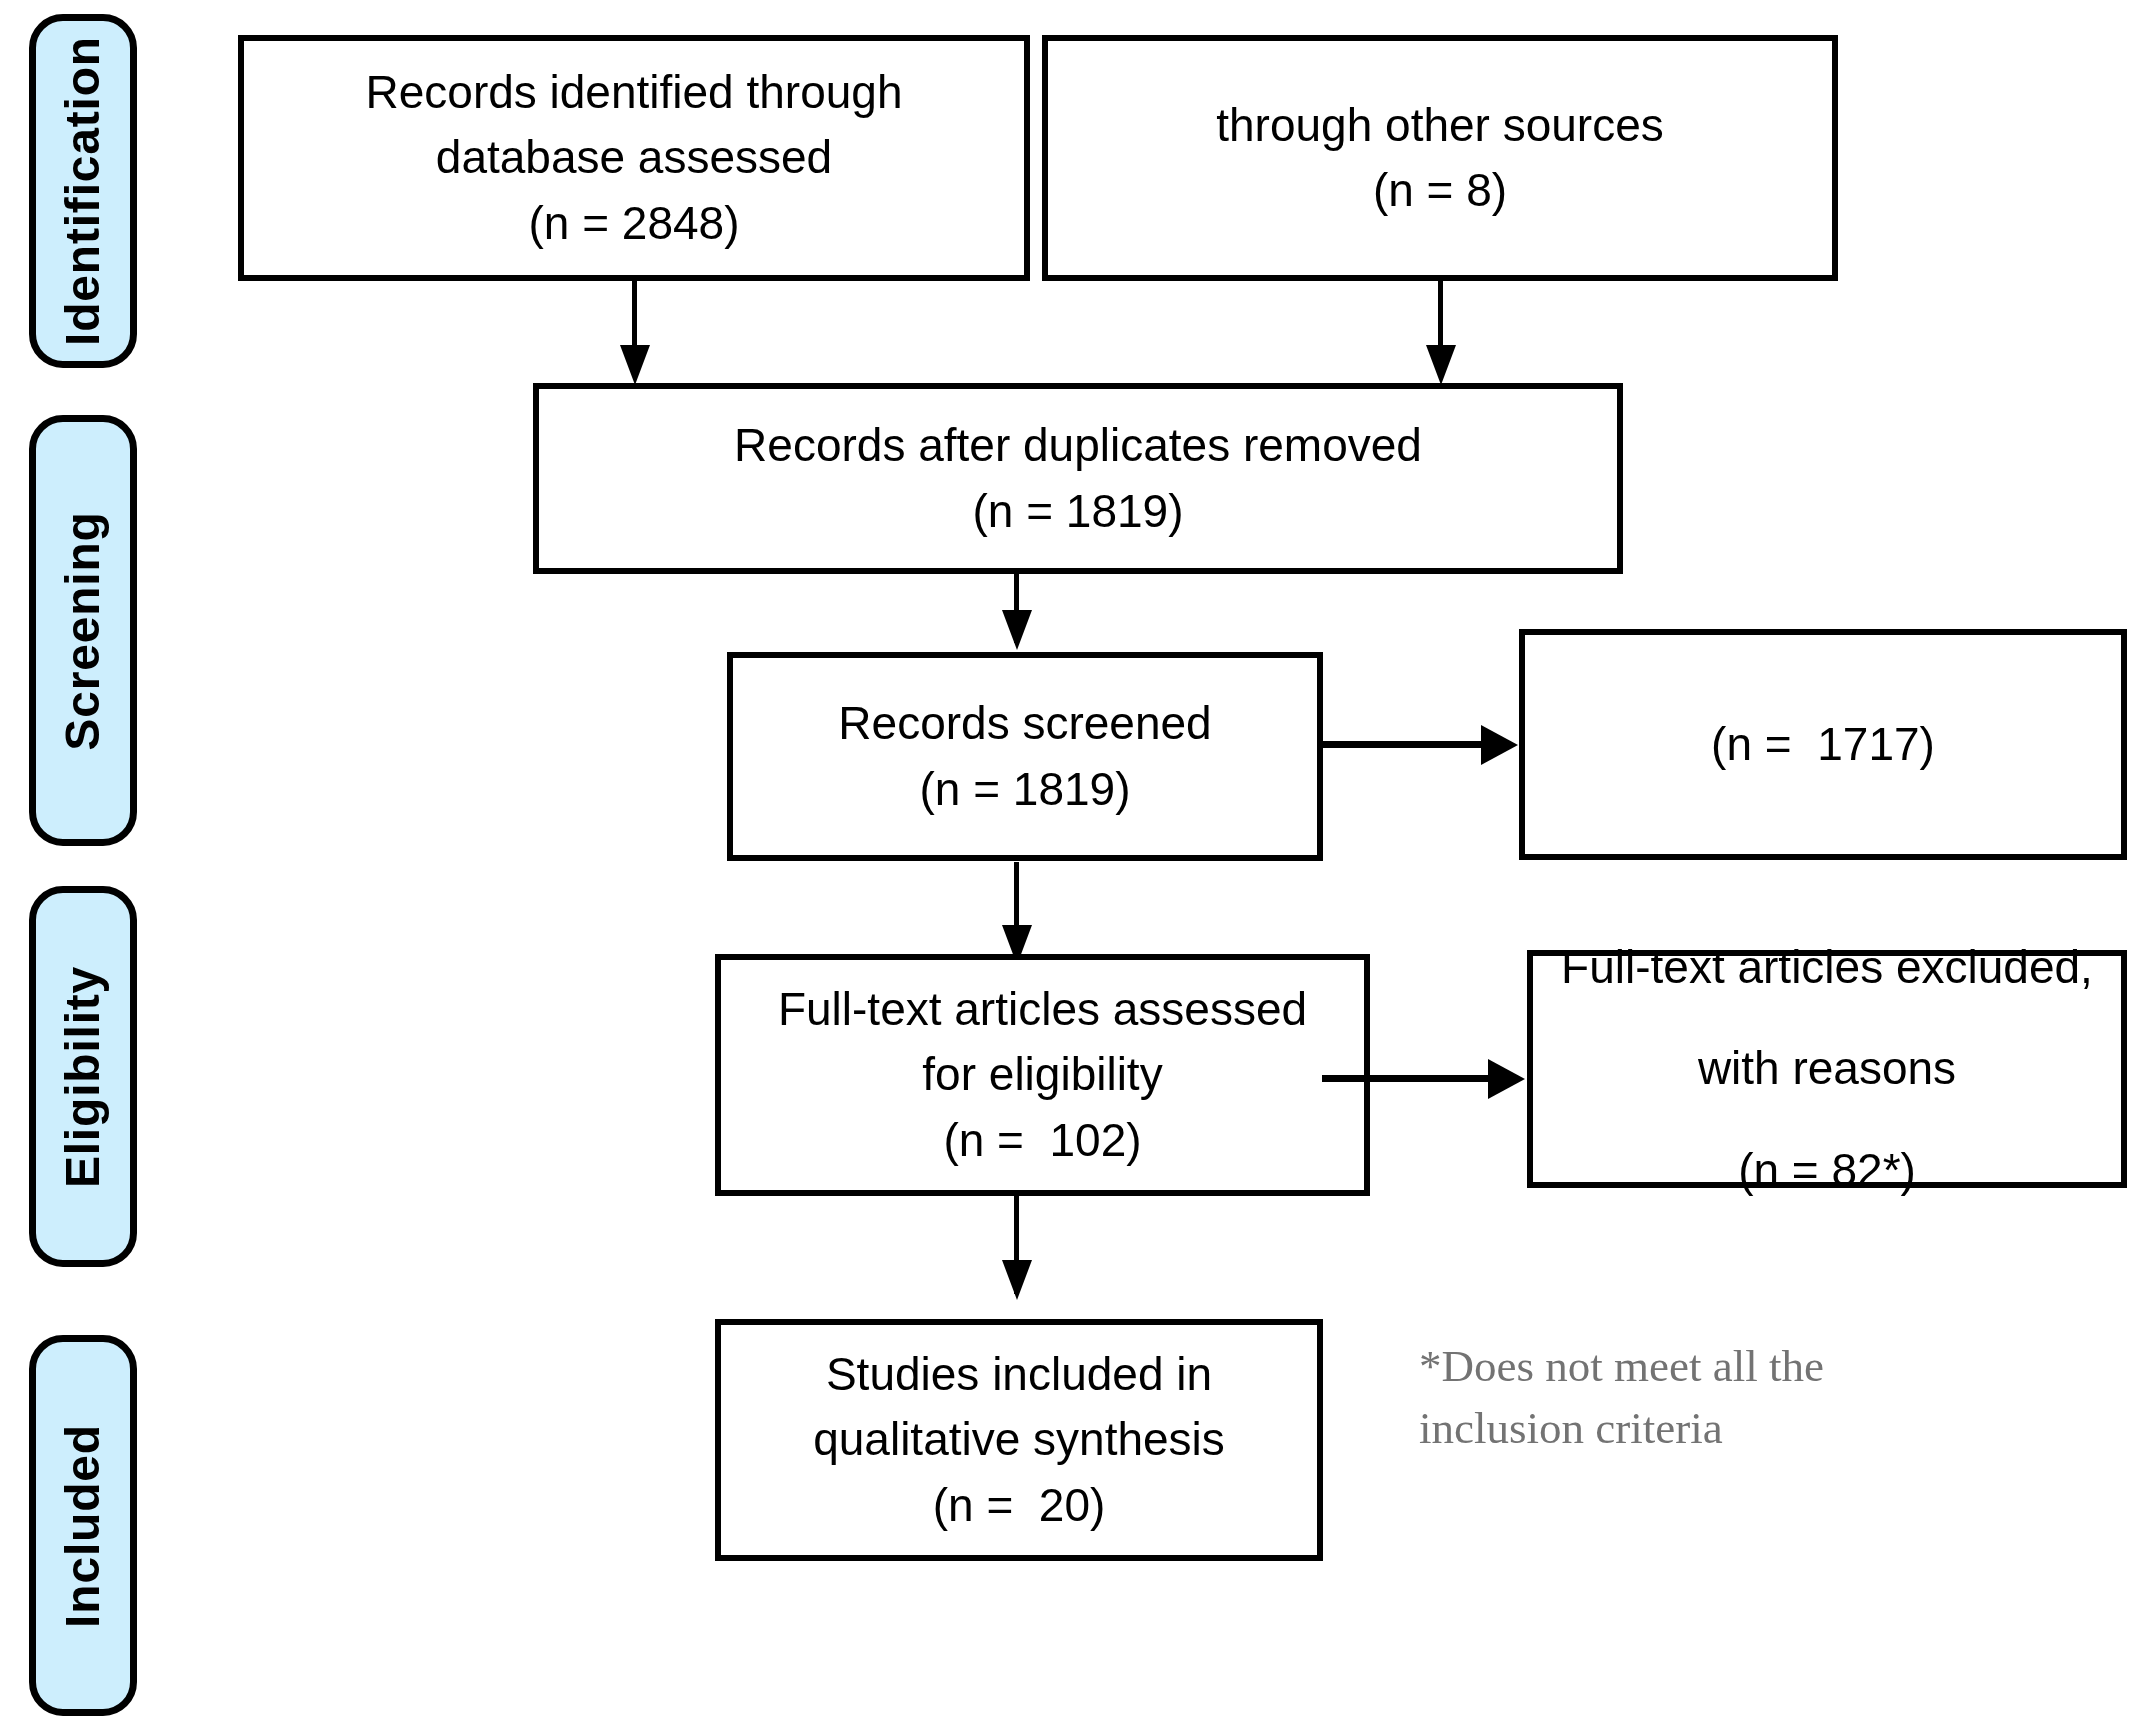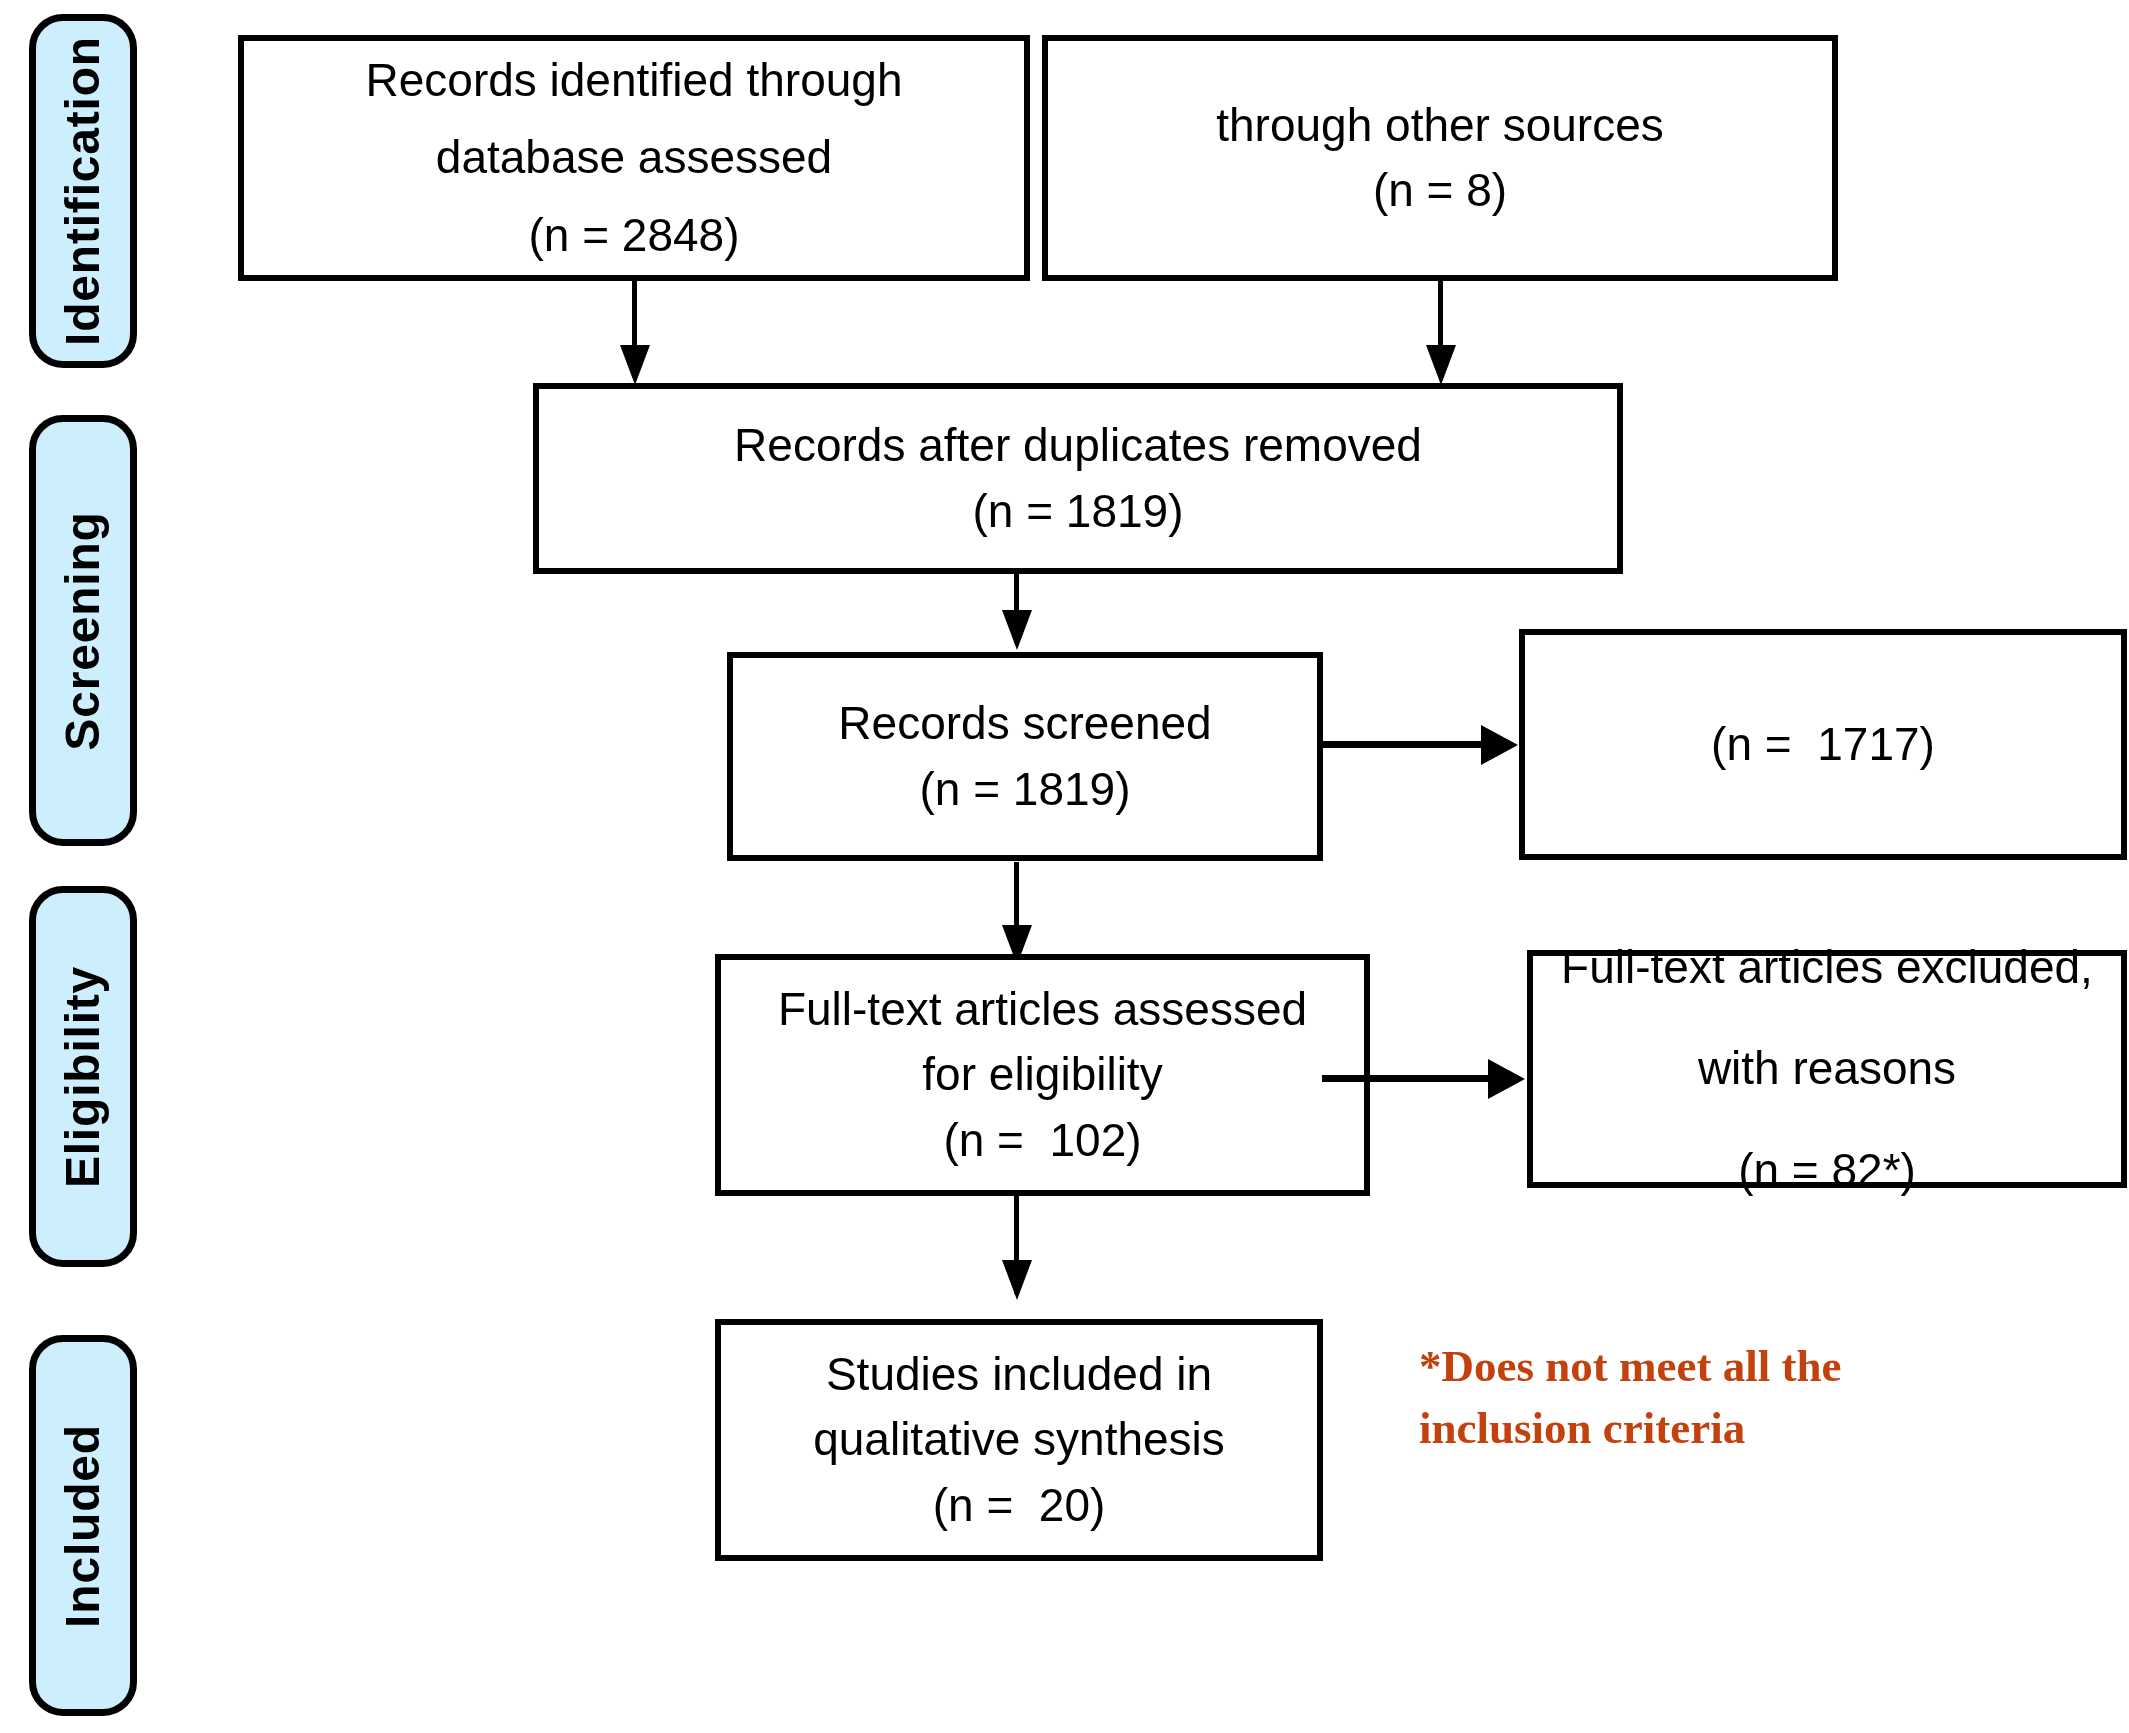--- a/index.html
+++ b/index.html
@@ -90,23 +90,22 @@
     border-bottom: 20px solid transparent;
     border-left: 37px solid #000000;
   }
 
   
   .footnote {
     position: absolute;
     font-family: "Liberation Serif", "DejaVu Serif", serif;
     font-size: 45px;
     line-height: 1.38;
-    color: #c2410c;
+    color: #737373;
     white-space: pre-line;
-    font-weight: bold;
   }
 </style>
 </head>
 <body>
 
 <div id="canvas">
 
   <div class="stage-tab" style="left:29px; top:14px; width:108px; height:354px;">
     <span class="stage-label">Identification</span>
   </div>
@@ -116,21 +115,21 @@
   </div>
 
   <div class="stage-tab" style="left:29px; top:886px; width:108px; height:381px;">
     <span class="stage-label">Eligibility</span>
   </div>
 
   <div class="stage-tab" style="left:29px; top:1335px; width:108px; height:381px;">
     <span class="stage-label">Included</span>
   </div>
 
-  <div class="flow-box" style="left:238px; top:35px; width:792px; height:246px;gap:12px;">
+  <div class="flow-box" style="left:238px; top:35px; width:792px; height:246px;">
     <span class="line">Records identified through</span>
     <span class="line">database assessed</span>
     <span class="line">(n = 2848)</span>
   </div>
 
   <div class="flow-box" style="left:1042px; top:35px; width:796px; height:246px;">
     <span class="line">through other sources</span>
     <span class="line">(n = 8)</span>
   </div>
 

